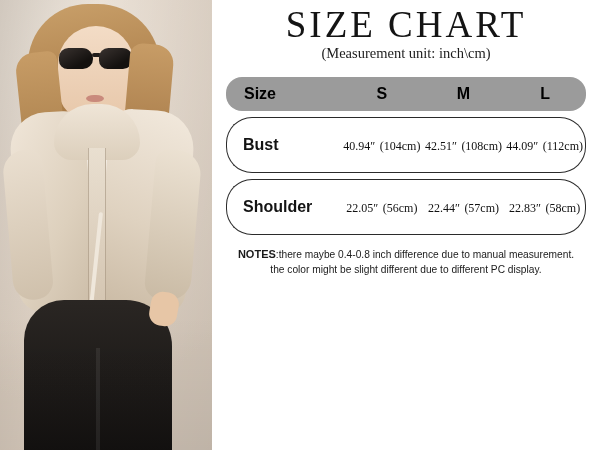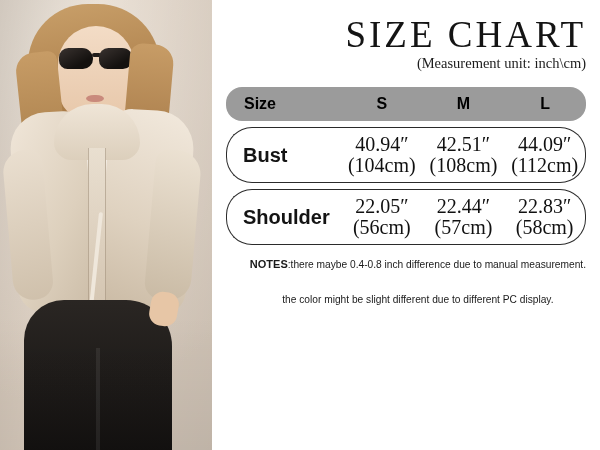--- a/index.html
+++ b/index.html
@@ -222,25 +222,24 @@
     position: absolute;
     inset: 0;
     background: linear-gradient(0deg, rgba(0,0,0,0.06), rgba(0,0,0,0) 30%);
     pointer-events: none;
   }
 
   
   .chart {
     position: relative;
     flex: 1 1 auto;
-    padding: 10px 14px 8px 14px;
+    padding: 0 14px 8px 14px;
     box-sizing: border-box;
     display: flex;
     flex-direction: column;
-    align-items: flex-end;
   }
   .title {
     font-family: "Liberation Serif", serif;
     font-size: 37px;
     letter-spacing: 3px;
     text-align: center;
     color: #141414;
     margin: 6px 0 2px 0;
     line-height: 1;
   }
@@ -281,47 +280,47 @@
     height: 52px;
     text-align: center;
     vertical-align: middle;
     background: #fff;
   }
   .data-row td.label-cell {
     border-left: 1.3px solid #2b2b2b;
     border-radius: 26px 0 0 26px;
     text-align: left;
     padding-left: 16px;
-    font-size: 20px;
+    font-size: 16px;
     font-weight: bold;
     color: #141414;
     width: 96px;
   }
   .data-row td.last-cell {
     border-right: 1.3px solid #2b2b2b;
     border-radius: 0 26px 26px 0;
   }
   .val {
     font-family: "Liberation Serif", serif;
-    font-size: 20px;
+    font-size: 12px;
     color: #111;
     line-height: 1.05;
   }
   .notes {
     margin-top: 6px;
     font-size: 10.2px;
     color: #1a1a1a;
     line-height: 1.42;
     text-align: center;
   }
   .notes .kw {
     font-weight: bold;
     font-size: 11px;
   }
-  .notes .line2 { display: block; margin-top: 20px; }
+  .notes .line2 { display: block; }
 </style>
 </head>
 <body>
 
 <div class="page">
 
   <div class="photo">
     <div class="bg"></div>
     <div class="wall-shadow"></div>
     <div class="hair-back"></div>

